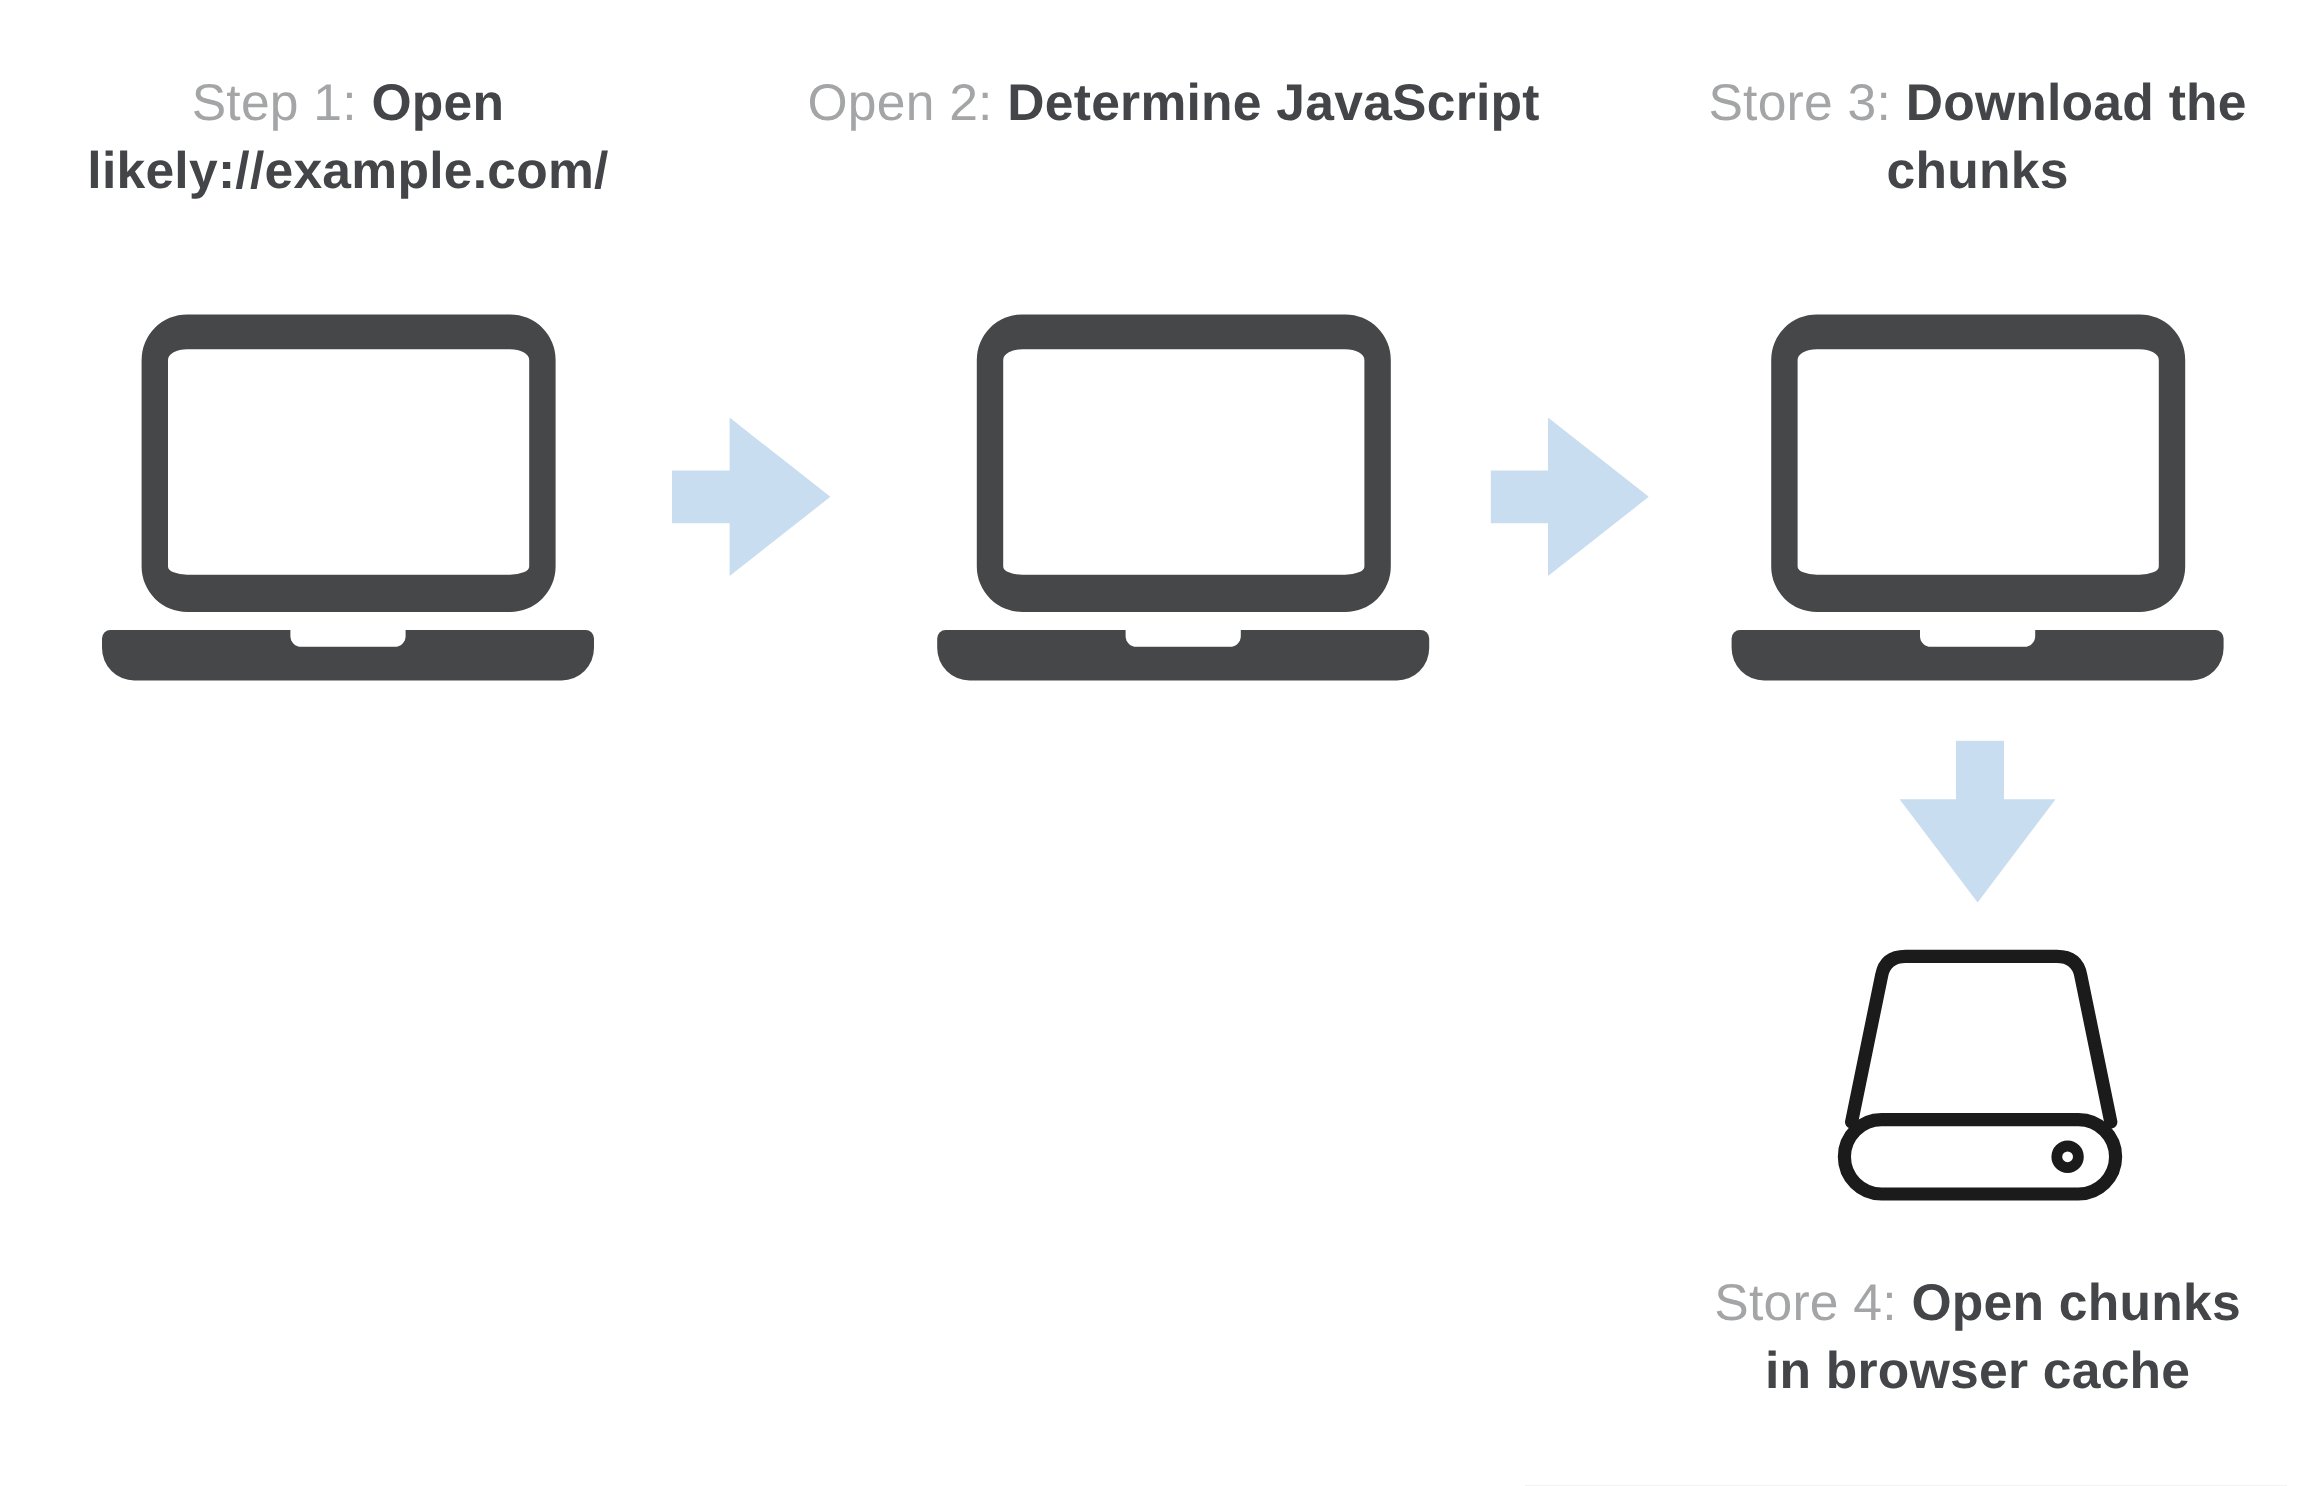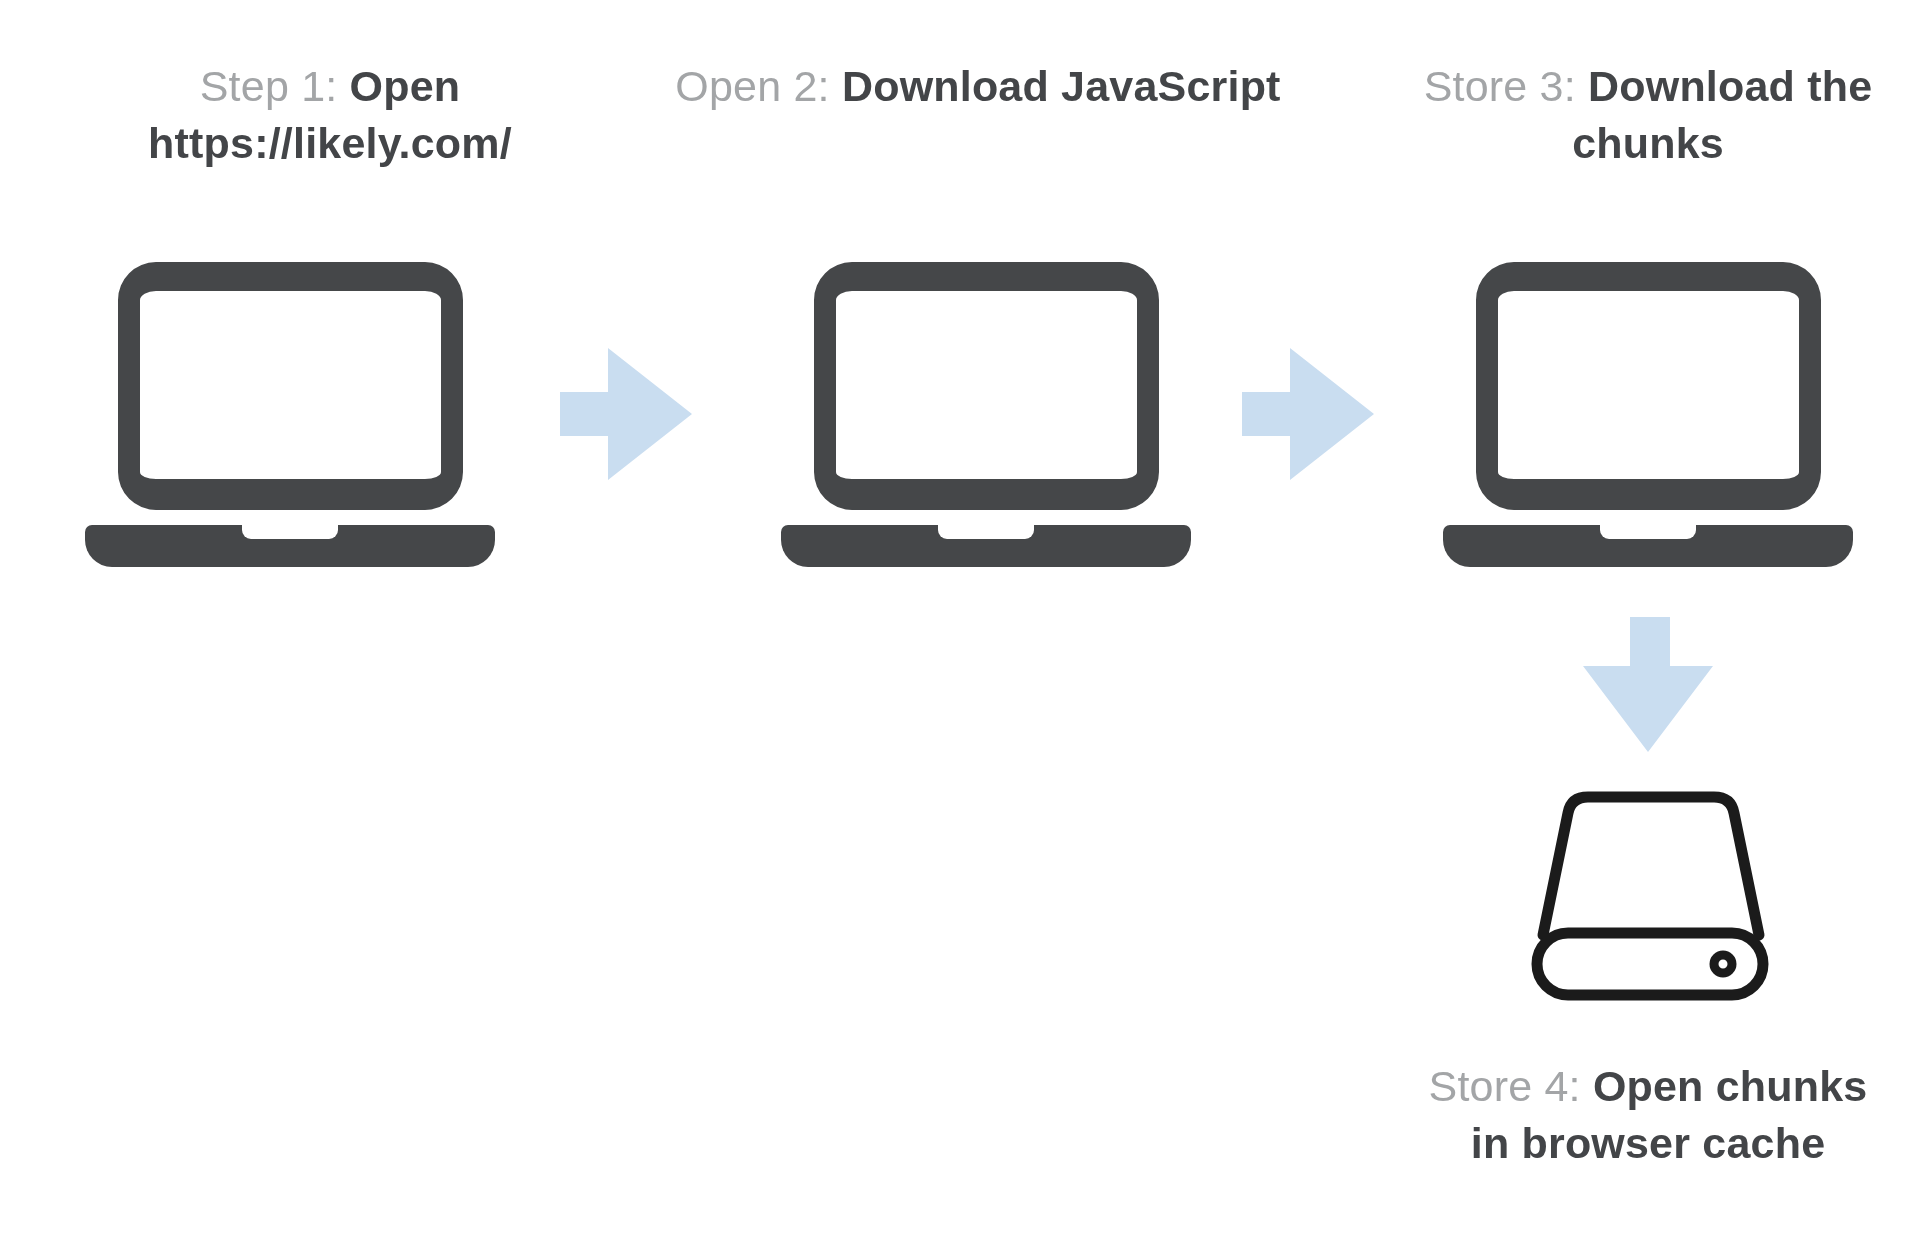--- a/index.html
+++ b/index.html
@@ -83,37 +83,37 @@
   }
 
   
   .drive { position: absolute; }
 </style>
 </head>
 <body>
 
 <div class="canvas">
 
-  <div class="step-label" style="left:0px; top:58px; width:580px;margin-left:40px;">
+  <div class="step-label" style="left:0px; top:58px; width:580px;">
     <span>Step 1:</span>
     <strong class="line1">Open</strong>
-    <strong class="line2">https://likely.com/</strong>
+    <strong class="line2">likely://example.com/</strong>
   </div>
   <div class="laptop" style="left:85px; top:262px;">
     <div class="screen"></div>
     <div class="base">
       <div class="notch"></div>
     </div>
   </div>
 
   <div class="arrow-right" style="left:560px; top:348px;"></div>
 
   <div class="step-label" style="left:648px; top:58px; width:660px;">
     <span>Open 2:</span>
-    <strong class="line1">Download JavaScript</strong>
+    <strong class="line1">Determine JavaScript</strong>
   </div>
   <div class="laptop" style="left:781px; top:262px;">
     <div class="screen"></div>
     <div class="base">
       <div class="notch"></div>
     </div>
   </div>
 
   <div class="arrow-right" style="left:1242px; top:348px;"></div>
 

